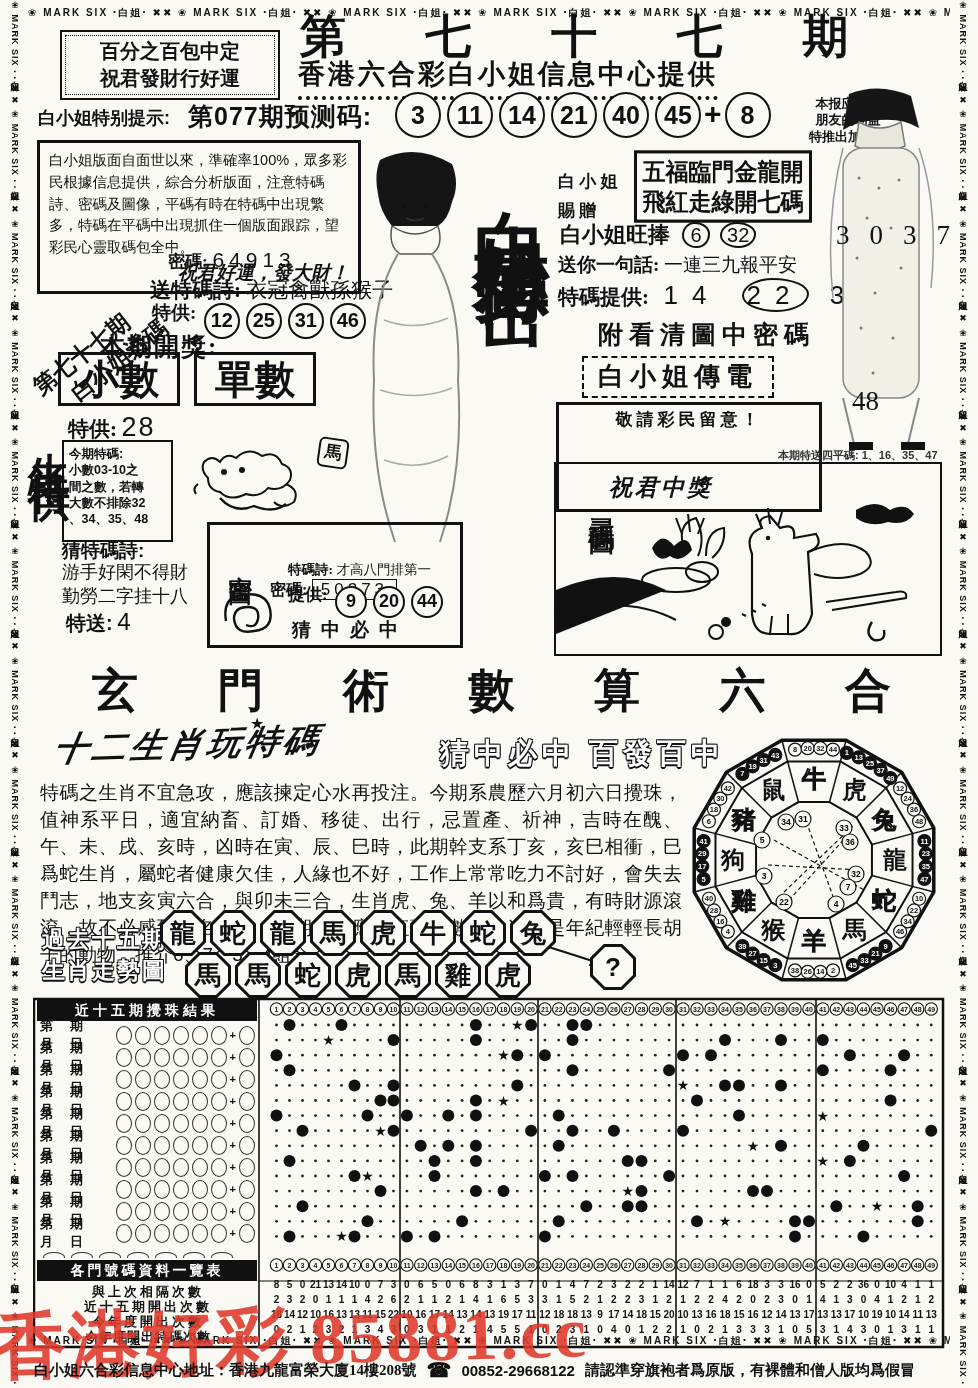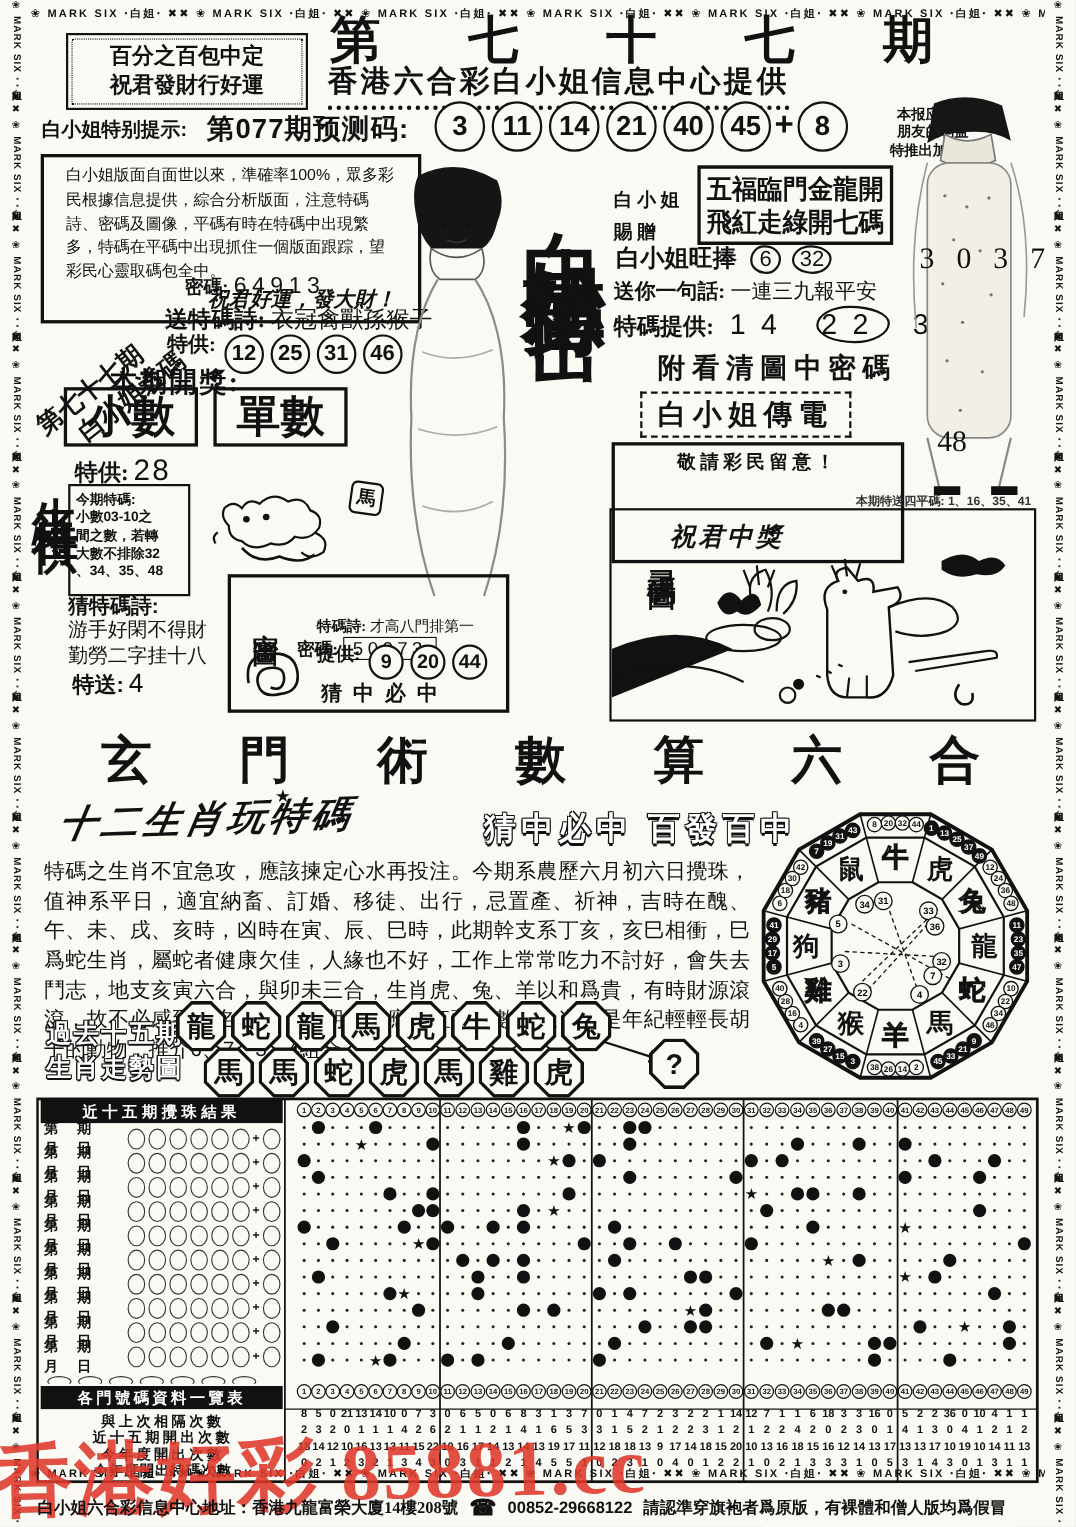--- a/index.html
+++ b/index.html
@@ -64,21 +64,21 @@
 
   <div class="abs predlabel" style="left:38px;top:106px;">白小姐特别提示:</div>
   <div class="abs predissue" style="left:188px;top:100px;">第077期预测码:</div>
   <div class="abs" id="predCircles" style="left:392px;top:92px;width:400px;height:48px;"><span class="ncirc" style="height: 42px; width: 42px; font-size: 25px; margin: 0px 3px;">3</span><span class="ncirc" style="height: 42px; width: 42px; font-size: 25px; margin: 0px 3px;">11</span><span class="ncirc" style="height: 42px; width: 42px; font-size: 25px; margin: 0px 3px;">14</span><span class="ncirc" style="height: 42px; width: 42px; font-size: 25px; margin: 0px 3px;">21</span><span class="ncirc" style="height: 42px; width: 42px; font-size: 25px; margin: 0px 3px;">40</span><span class="ncirc" style="height: 42px; width: 42px; font-size: 25px; margin: 0px 3px;">45</span><span class="plus">+</span><span class="ncirc" style="height: 42px; width: 42px; font-size: 25px; margin: 0px 3px;">8</span></div>
   <div class="abs smallnote ctr" style="left:796px;top:96px;width:104px;">
     <div>本报应彩民</div>
     <div>朋友的利益</div>
     <div>特推出加强版</div>
   </div>
 
-  <div class="abs inkbox" style="left:37px;top:140px;width:300px;height:134px;padding:7px 20px;font-size:14.5px;line-height:1.5;">
+  <div class="abs inkbox" style="left:37px;top:140px;width:300px;height:134px;padding:7px 9px;font-size:14.5px;line-height:1.5;">
     <span>白小姐版面自面世以來，準確率100%，眾多彩民根據信息提供，綜合分析版面，注意特碼詩、密碼及圖像，平碼有時在特碼中出現繁多，特碼在平碼中出現抓住一個版面跟踪，望彩民心靈取碼包全中。</span>
     <div class="b serif" style="text-align:right;font-size:19px;font-style:italic;">祝君好運，發大財！</div>
   </div>
 
   <div class="abs serif b" style="left:30px;top:330px;transform:rotate(-38deg);font-size:23px;line-height:1.2;white-space:nowrap;">
     <div>第七十七期</div>
     <div style="margin-left:26px;">白小姐透碼</div>
   </div>
   <div class="abs" style="left:168px;top:248px;font-size:17px;">
     <span class="b serif">密碼:</span>
@@ -201,21 +201,21 @@
         <circle cx="46" cy="240" r="1.5"></circle>
         <circle cx="78" cy="250" r="1.5"></circle>
         <circle cx="58" cy="285" r="1.5"></circle>
       </g>
     <path d="M28 310 L40 360 M104 310 L92 360" stroke="#888" stroke-width="2"></path>
     <path d="M34 358 h24 M86 358 h24" stroke="#111" stroke-width="8"></path>
     <path d="M104 60 Q124 120 116 200 M28 60 Q10 130 18 210" stroke="#999" stroke-width="1.5" fill="none"></path>
   </svg>
   <div class="abs serif" style="left:836px;top:220px;font-size:27px;letter-spacing:20px;"><span>30</span><span>37</span></div>
   <div class="abs serif" style="left:852px;top:386px;font-size:27px;">48</div>
-  <div class="abs" style="left:778px;top:448px;font-size:11px;font-weight:bold;color:#333;">本期特送四平碼: 1、16、35、41</div>
+  <div class="abs" style="left:778px;top:448px;font-size:11px;font-weight:bold;color:#333;">本期特送四平碼: 1、16、35、47</div>
 
   <div class="abs" style="left:554px;top:462px;width:384px;height:190px;border:2.5px solid #111;">
     <div class="abs serif b" style="left:12px;top:8px;font-size:23px;font-style:italic;letter-spacing:3px;margin-left:41px;">祝君中獎</div>
     <svg class="abs" style="left:0;top:30px;" width="380" height="156" viewBox="0 0 380 156">
       <path d="M0 96 Q60 70 110 96 Q60 116 0 140 Z" fill="#111"></path>
       <path d="M0 120 Q70 100 120 126" stroke="#111" stroke-width="2" fill="none"></path>
       <ellipse cx="120" cy="86" rx="34" ry="12" fill="none" stroke="#111" stroke-width="2"></ellipse>
       <path d="M130 60 Q118 30 140 24 Q150 44 142 62 M150 62 Q150 36 168 34 Q170 52 156 64" fill="none" stroke="#111" stroke-width="2"></path>
       <path d="M126 40 L120 24 M134 38 L132 20 M142 40 L148 24" stroke="#111" stroke-width="2"></path>
       <ellipse cx="146" cy="78" rx="16" ry="10" fill="none" stroke="#111" stroke-width="2"></ellipse>

